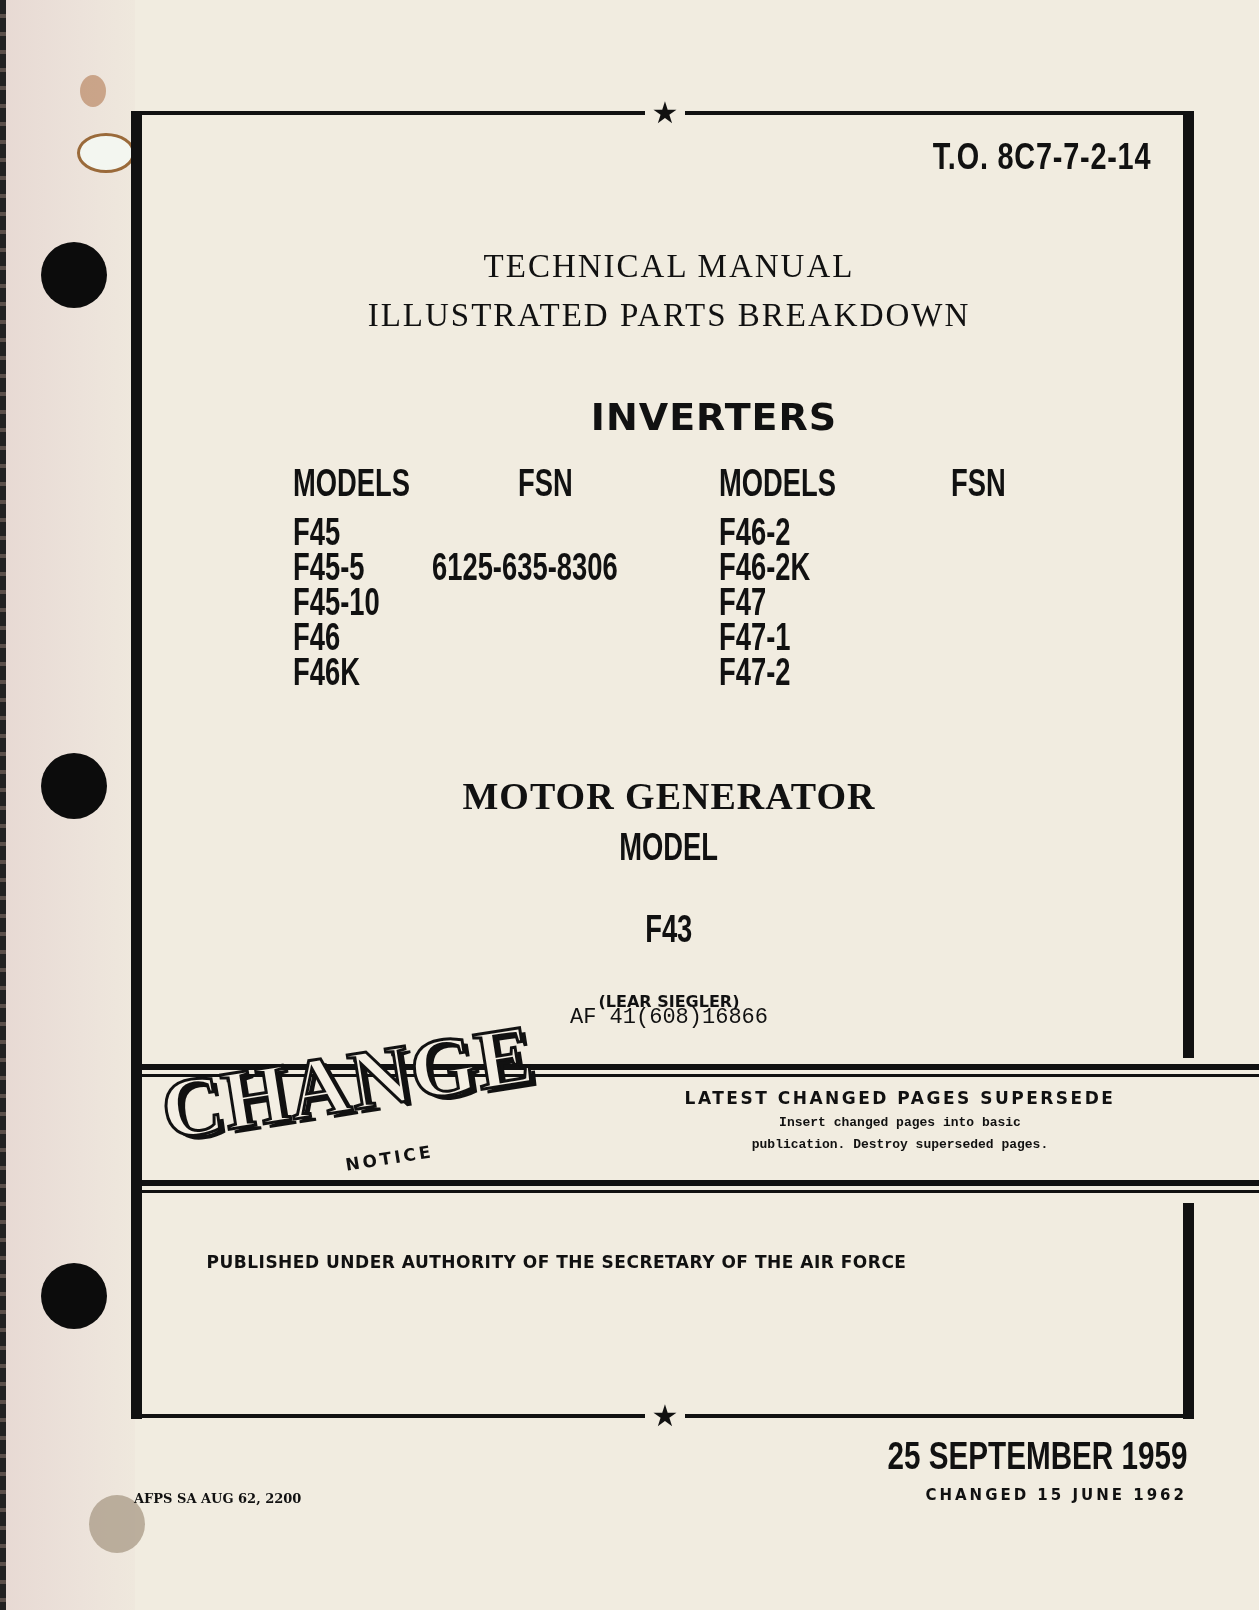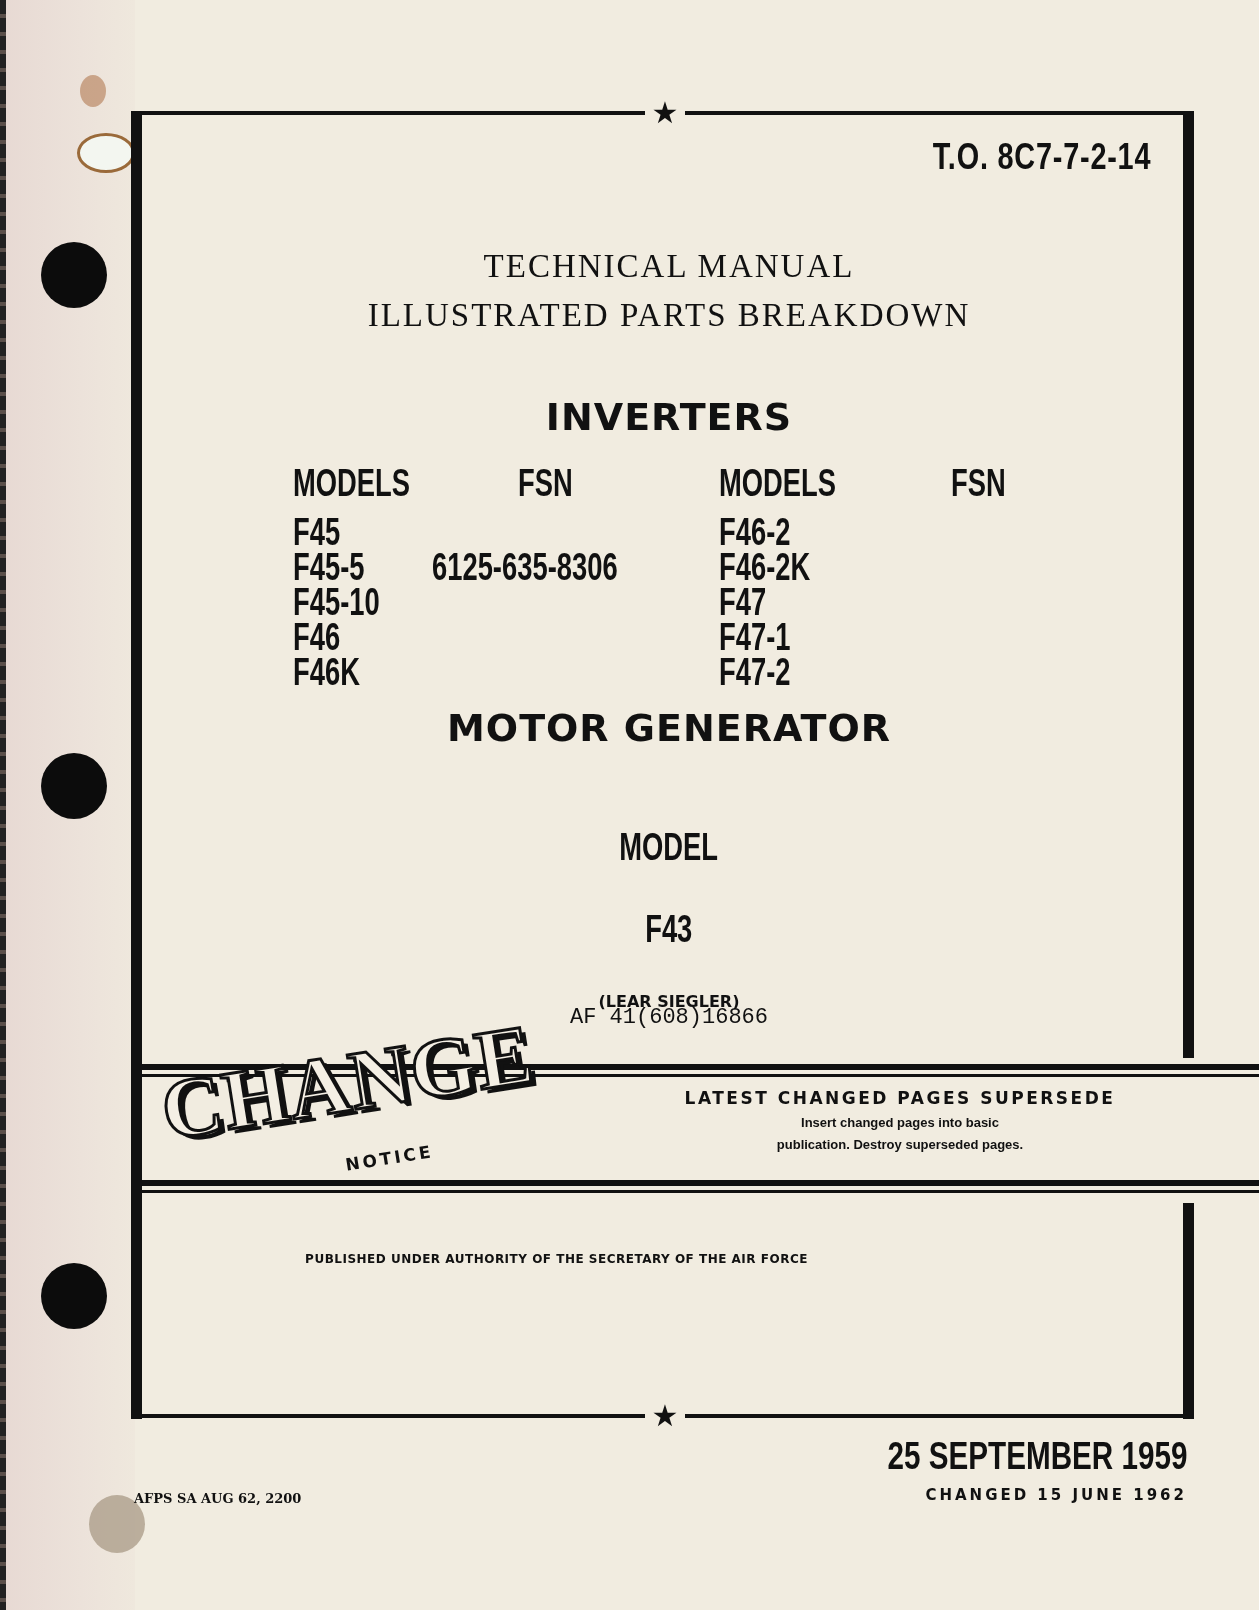--- a/index.html
+++ b/index.html
@@ -42,23 +42,23 @@
     text-shadow:5px 5px 0 #111;
     transform:rotate(-9deg); transform-origin:left bottom;
   }
   .notice-word {
     position:absolute; left:345px; top:1148px;
     font-family:"DejaVu Sans", sans-serif; font-weight:bold; font-size:17px; letter-spacing:3px;
     transform:rotate(-9deg);
   }
   .supersede { position:absolute; left:660px; top:1085px; width:480px; text-align:center; }
   .supersede .l1 { font-family:"DejaVu Sans", sans-serif; font-weight:bold; font-size:17px; letter-spacing:2.5px; line-height:27px; white-space:nowrap; }
-  .supersede .l2 { font-family:Liberation Sans, sans-serif; font-weight:bold; font-size:13px; line-height:22px; }
+  .supersede .l2 { font-family:Liberation Mono, monospace; font-weight:bold; font-size:13px; line-height:22px; }
   .authority { position:absolute; left:131px; width:851px; top:1252px; text-align:center;
-    font-family:"DejaVu Sans", sans-serif; font-weight:bold; font-size:12px; letter-spacing:0.5px; }
+    font-family:"DejaVu Sans", sans-serif; font-weight:bold; font-size:17px; letter-spacing:0.5px; }
   .afps { position:absolute; left:134px; top:1491px; font-family:"DejaVu Serif", serif; font-weight:bold; font-size:13px; }
   .date { position:absolute; right:72px; top:1435px; font-family:"Liberation Sans", sans-serif; font-weight:bold; font-size:38px; transform:scaleX(0.78); transform-origin:right top; white-space:nowrap; }
   .changed { position:absolute; right:72px; top:1486px; font-family:"DejaVu Sans", sans-serif; font-weight:bold; font-size:15px; letter-spacing:3px; white-space:nowrap; }
 </style>
 </head>
 <body>
 
 <div class="margin-strip"></div>
 <div class="edge"></div>
 <div class="stain" style="left:80px;top:75px;width:26px;height:32px;background:#b27a52;opacity:.6;"></div>
@@ -74,21 +74,21 @@
 <div class="frame-right-b"></div>
 <div class="frame-bottom"></div>
 <div class="star" style="left:645px;top:98px;">★</div>
 <div class="star" style="left:645px;top:1401px;">★</div>
 
 <div class="to-number">T.O. 8C7-7-2-14</div>
 
 <div class="center serif-title" style="top:248px;">TECHNICAL MANUAL</div>
 <div class="center serif-title" style="top:297px;">ILLUSTRATED PARTS BREAKDOWN</div>
 
-<div class="center heading-big" style="top:395px;">INVERTERS</div>
+<div class="center heading-big" style="top:395px;padding-left:45px;">INVERTERS</div>
 
 <div class="col" style="left:293px;top:466px;">
   <div style="margin-bottom:14px;">MODELS</div>
   <div>F45</div>
   <div>F45-5</div>
   <div>F45-10</div>
   <div>F46</div>
   <div>F46K</div>
 </div>
 <div class="col" style="left:518px;top:466px;">
@@ -103,21 +103,21 @@
   <div>F46-2</div>
   <div>F46-2K</div>
   <div>F47</div>
   <div>F47-1</div>
   <div>F47-2</div>
 </div>
 <div class="col" style="left:951px;top:466px;">
   <div>FSN</div>
 </div>
 
-<div class="center heading-big" style="top:706px;">MOTOR GENERATOR</div>
+<div class="center heading-big" style="top:774px;font-family:Liberation Serif, serif;">MOTOR GENERATOR</div>
 <div class="center" style="top:826px;">
   <span class="condensed" style="font-size:38px;">MODEL</span>
 </div>
 <div class="center" style="top:908px;">
   <span class="condensed" style="font-size:38px;">F43</span>
 </div>
 <div class="center" style="top:976px;font-family:'DejaVu Sans',sans-serif;font-weight:bold;font-size:16px;margin-top:16px;">(LEAR SIEGLER)</div>
 <div class="center" style="top:1005px;font-family:'Liberation Mono',monospace;font-size:22px;">AF 41(608)16866</div>
 
 <div class="rule-thick" style="top:1064px;height:6px;"></div>

